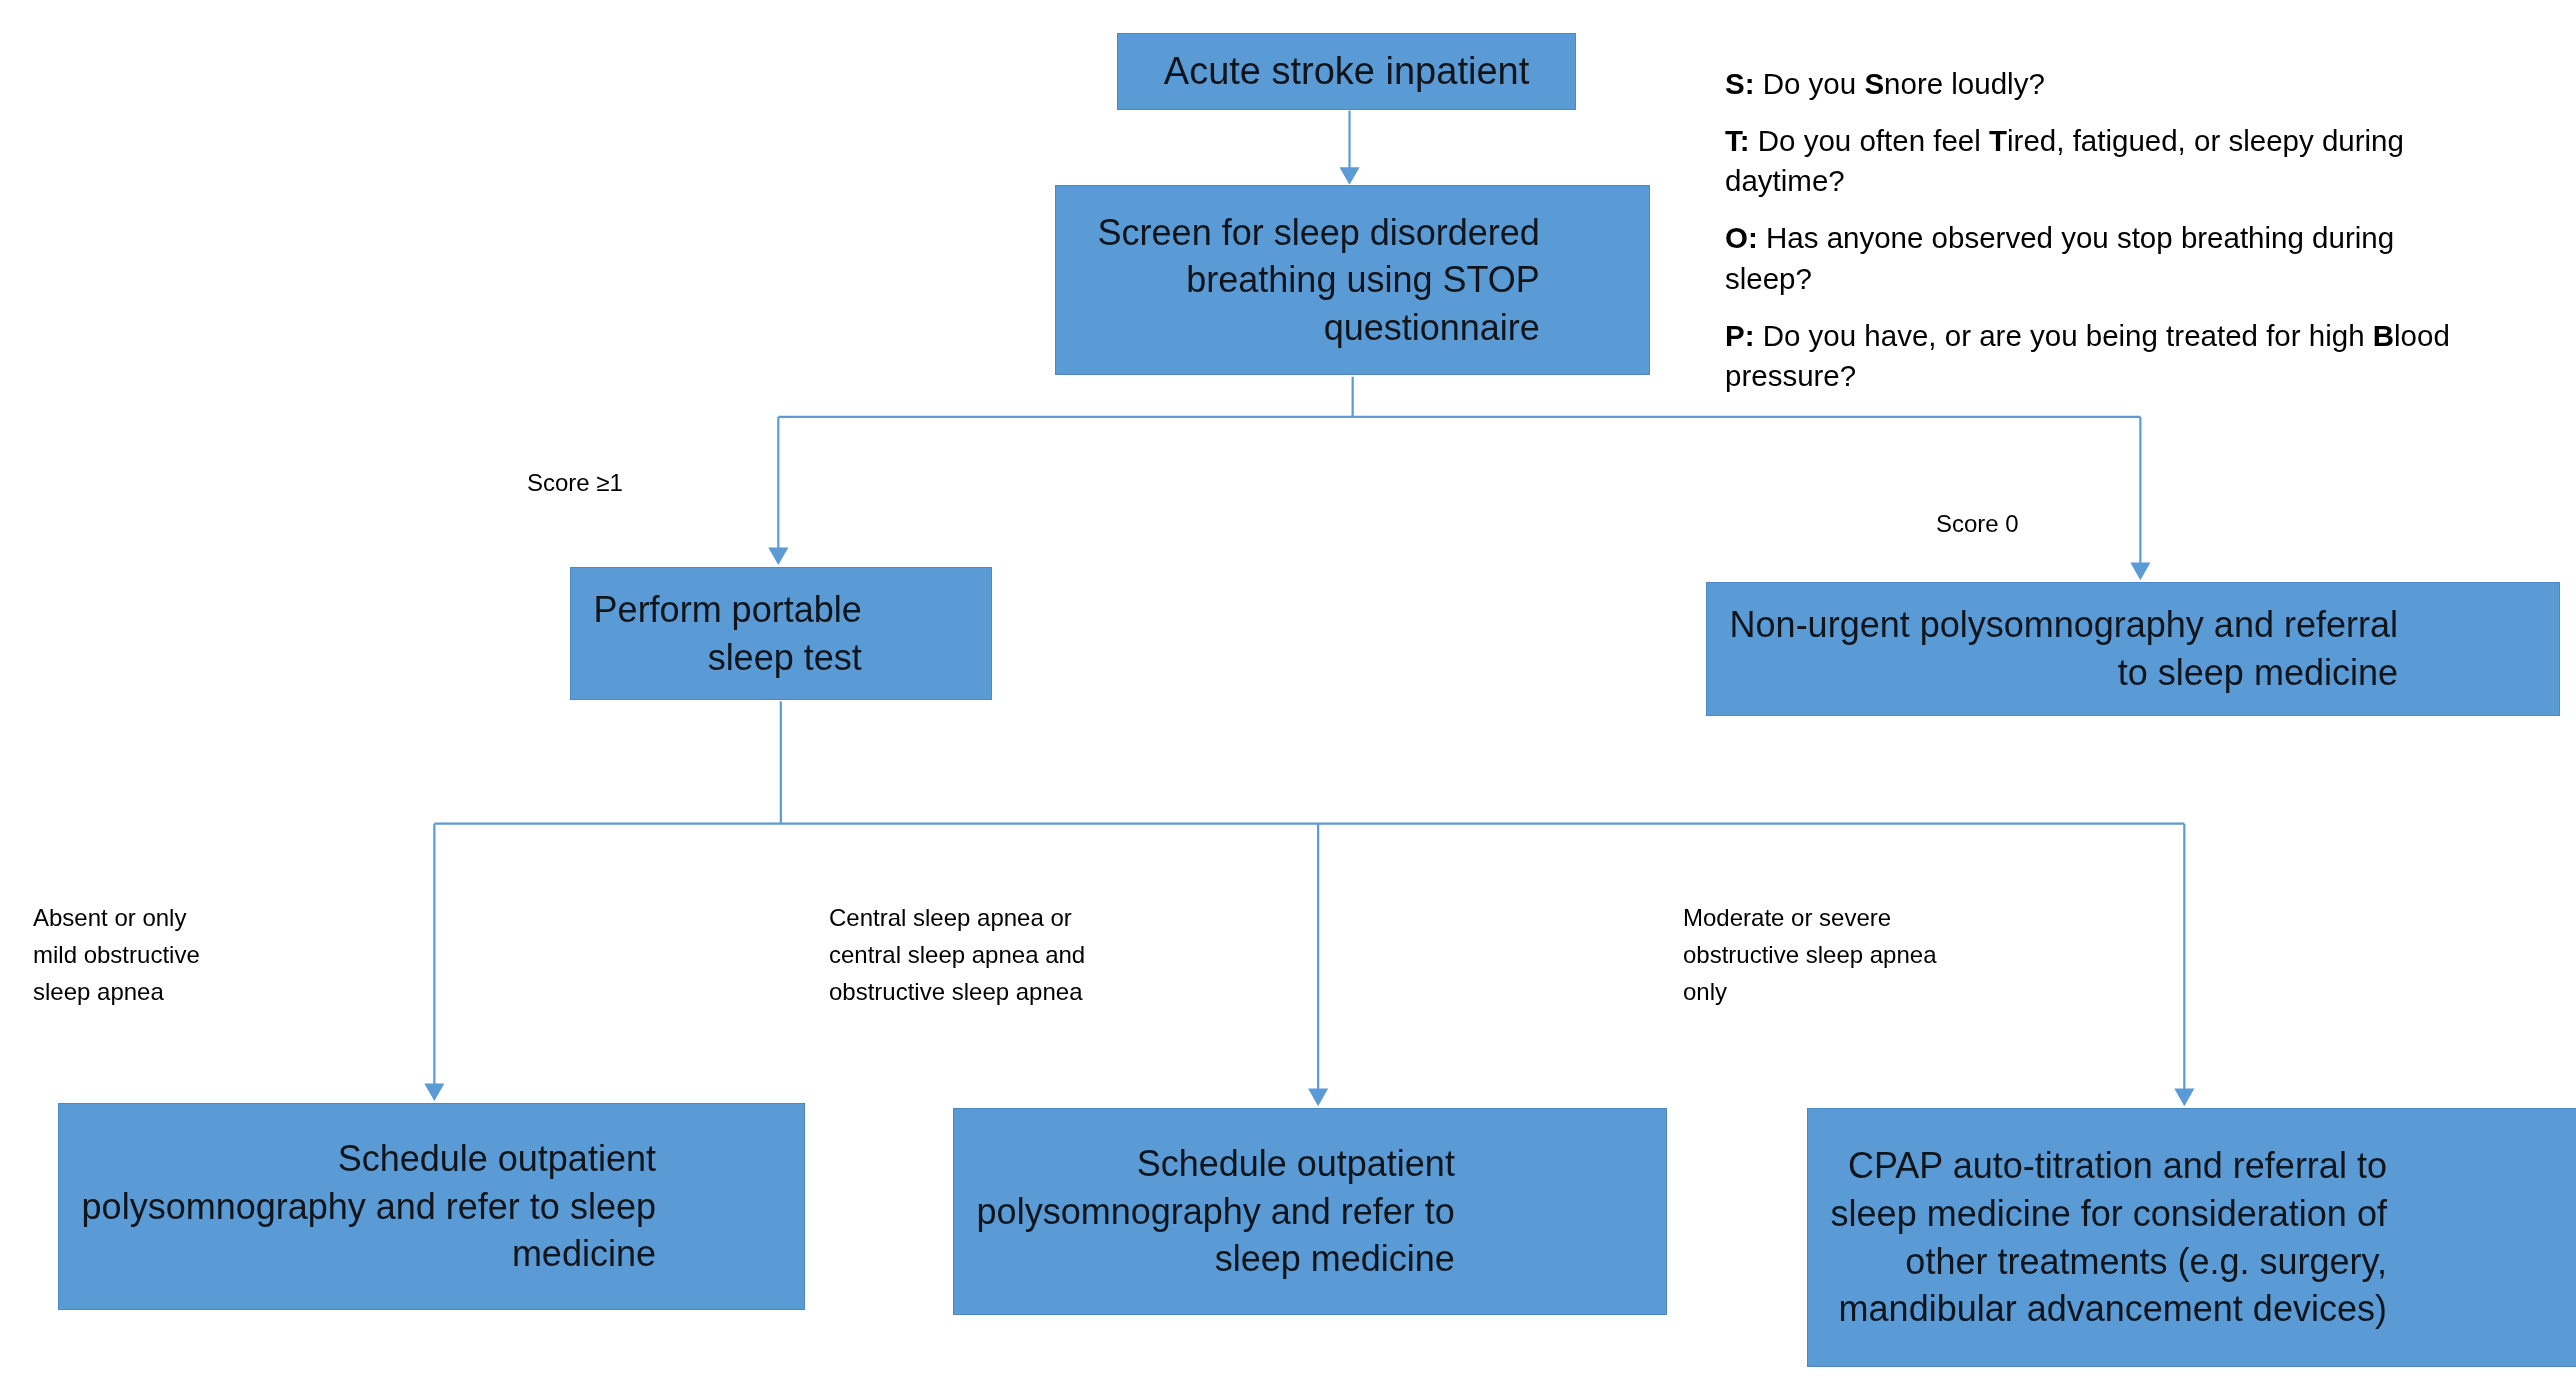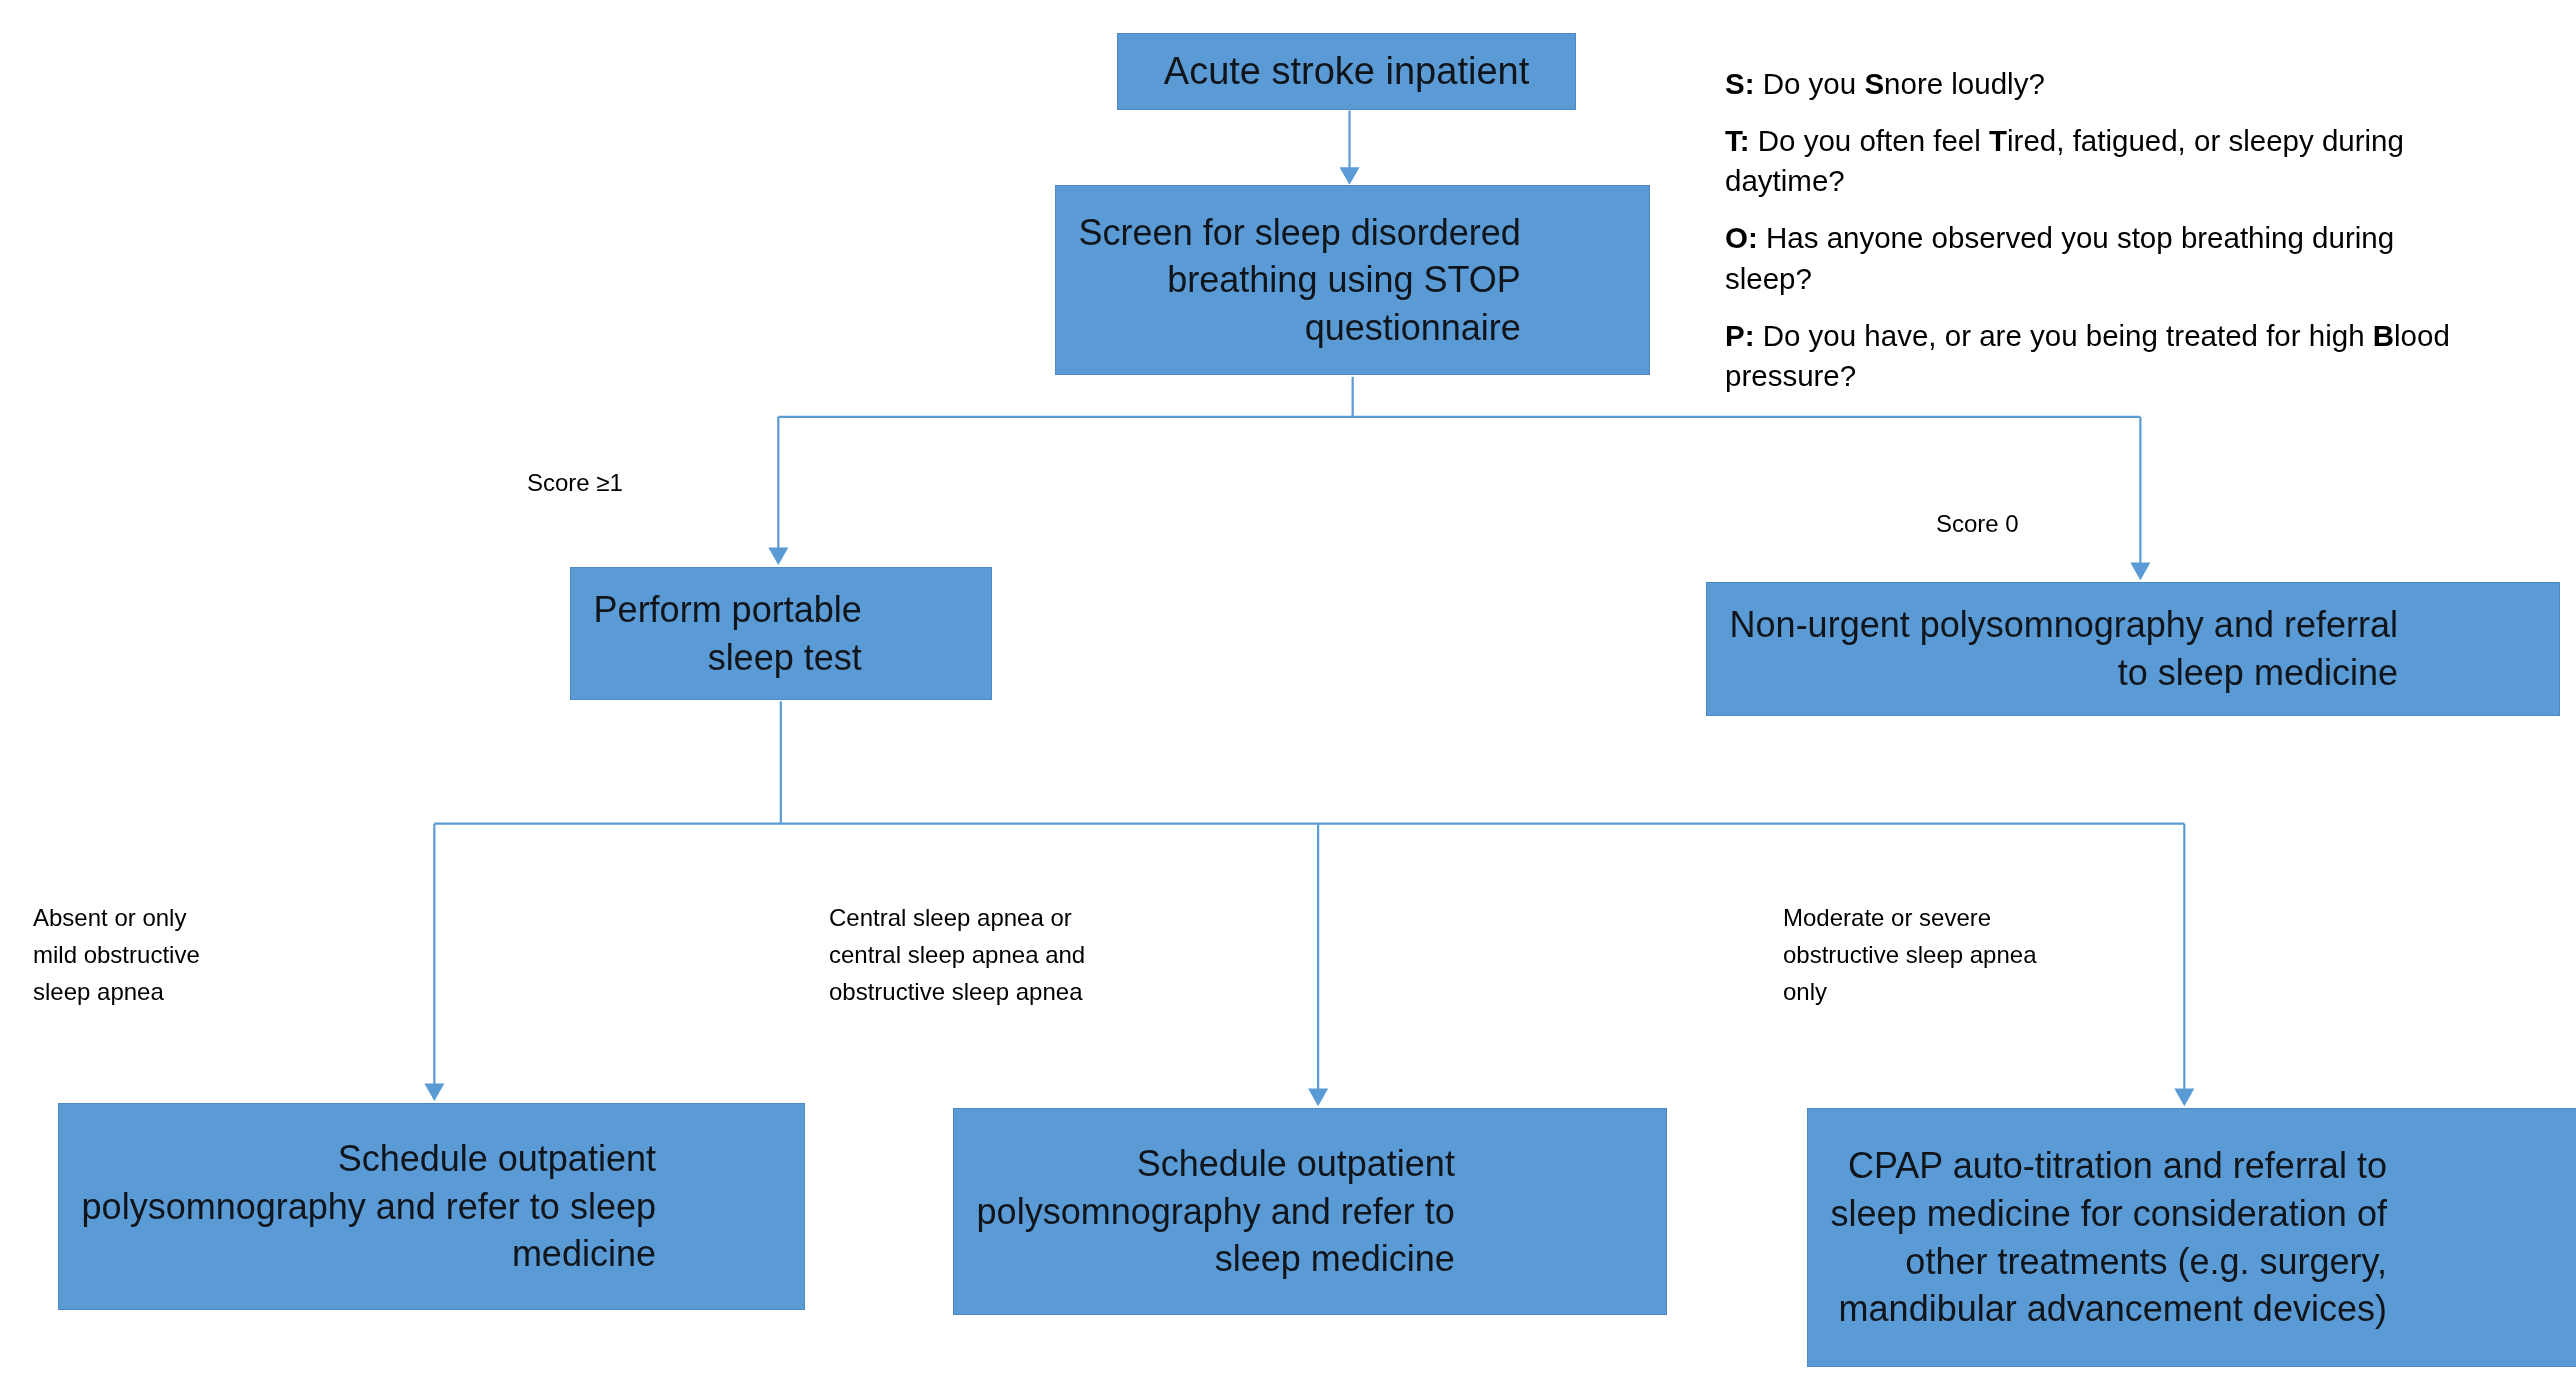--- a/index.html
+++ b/index.html
@@ -32,39 +32,39 @@
     align-items: center;
     color: #10151c;
     font-size: 36px;
     line-height: 1.32;
     text-align: right;
   }
   .node .ntext { white-space: pre-line; padding-left: 22.6px; padding-right: 6.3px; }
 
   .node.acute   { left: 1117px; top: 33px;   width: 459px;  height: 77px; justify-content: center; font-size: 38px; }
   .node.acute .ntext { padding: 0; white-space: nowrap; }
-  .node.screen  { left: 1055px; top: 185px;  width: 595px;  height: 190px; }
+  .node.screen  { left: 1055px; top: 185px;  width: 595px;  height: 190px; padding-left: 19px; }
   .node.perform { left: 570px;  top: 567px;  width: 422px;  height: 133px; }
   .node.nonurgent { left: 1706px; top: 582px; width: 854px; height: 134px; }
   .node.schedleft { left: 58px;  top: 1103px; width: 747px; height: 207px; }
   .node.schedmid  { left: 953px; top: 1108px; width: 714px; height: 207px; }
   .node.cpap      { left: 1807px; top: 1108px; width: 811px; height: 259px; }
 
   .blabel {
     position: absolute;
     color: #000000;
     font-size: 24px;
     line-height: 1.55;
     white-space: pre-line;
   }
   .blabel.score-ge1 { left: 527px;  top: 464px; }
   .blabel.score-0   { left: 1936px; top: 505px; }
   .blabel.absent    { left: 33px;   top: 899px; width: 389px; }
   .blabel.central   { left: 829px; top: 899px; width: 515px; }
-  .blabel.moderate  { left: 1783px; top: 899px; width: 515px; }
+  .blabel.moderate  { left: 1683px; top: 899px; width: 515px; }
 
   .stop {
     position: absolute;
     left: 1709px; top: 48px; width: 841px;
     color: #000000;
     font-size: 29.5px;
     line-height: 1.38;
   }
   .stop .q { white-space: pre-line; margin: 16px; }
   .stop .q b, .stop .q .b { font-weight: bold; }

